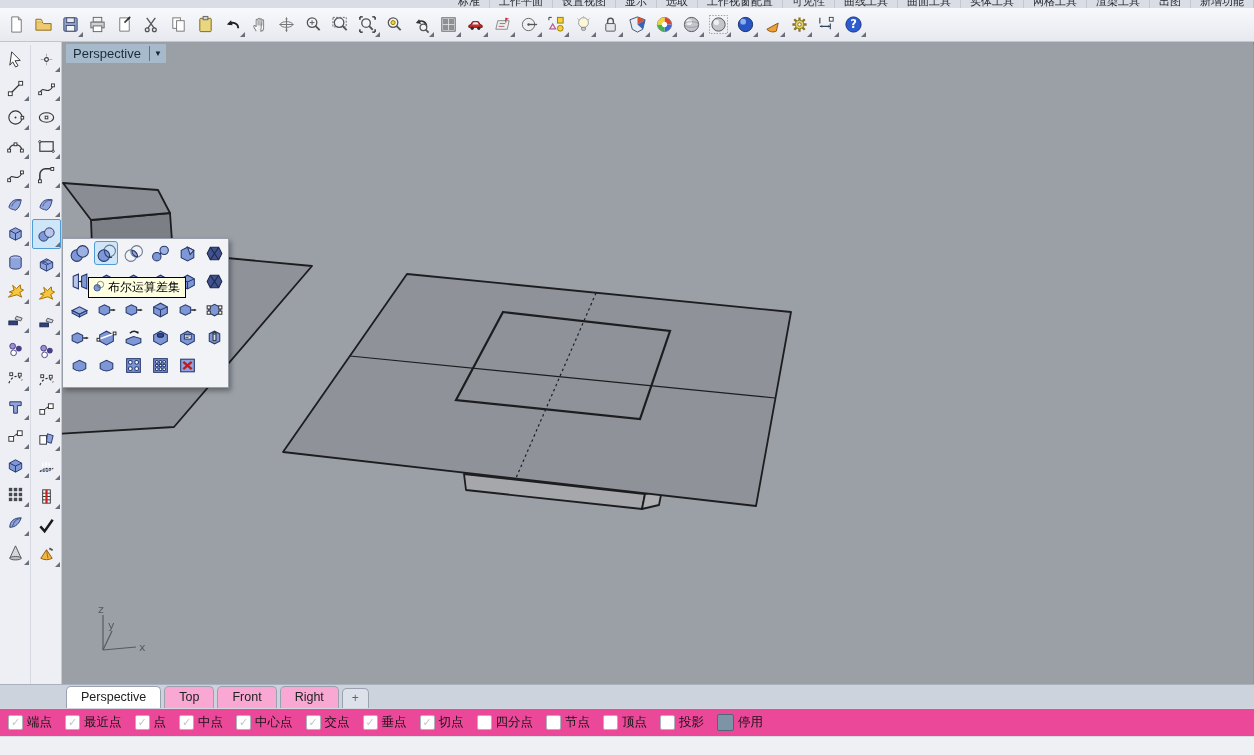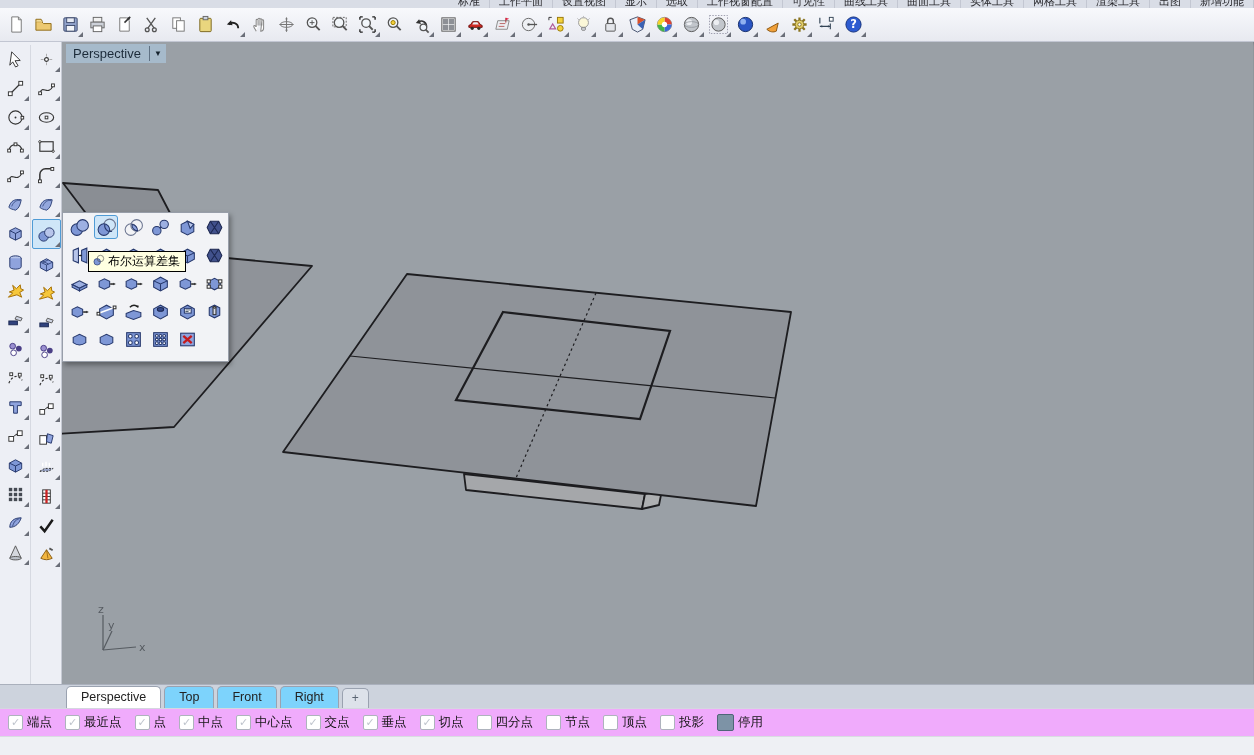--- a/index.html
+++ b/index.html
@@ -33,39 +33,39 @@
   .cell.sel{background:#cfe6f8;border:1px solid #4f9bd5;}
   
   .viewport{position:relative;width:1192px;height:642px;background:#9aa0a6;overflow:hidden;
             box-shadow:inset 0 2px 3px rgba(0,0,0,.18);}
   #scene-svg{position:absolute;left:0;top:0;width:1191px;height:642px;}
   .vplabel{position:absolute;left:4px;top:2px;height:19px;display:flex;align-items:center;
            background:#a6bacb;padding:0 4px 0 7px;font-size:13px;color:#1c2b3a;}
   .vpsep{width:1px;height:15px;background:#5f7183;margin:0 4px 0 8px;}
   .vparrow{font-size:8px;color:#16232e;}
   
-  .flyout{position:absolute;left:0;top:170px;width:167px;height:150px;background:#f2f3f6;
+  .flyout{position:absolute;left:0;top:196px;width:167px;height:150px;background:#f2f3f6;
           border:1px solid #989ea9;box-shadow:2px 3px 5px rgba(0,0,0,.35);box-sizing:border-box;}
   .flyrow{display:flex;height:28px;align-items:center;padding-left:4px;gap:3px;}
   .fcell{position:relative;width:24px;height:24px;display:flex;align-items:center;justify-content:center;
          border-radius:3px;}
   .fcell.sel{background:#cfe6f8;border:1px solid #4f9bd5;box-sizing:border-box;}
   .tooltip{position:absolute;left:25px;top:38px;height:19px;display:flex;align-items:center;gap:3px;
            background:#ffffe1;border:1px solid #000;padding:0 5px 0 3px;font-size:12px;color:#000;
            white-space:nowrap;z-index:5;}
   
   .vtabs{position:absolute;left:0;top:684px;width:1254px;height:24px;background:#cdd3dd;
          border-top:1px solid #aab0bc;display:flex;align-items:flex-end;padding-left:66px;box-sizing:border-box;}
-  .vtab{height:21px;line-height:20px;padding:0 14px;font-size:12.5px;color:#222;background:#7dd3fc;
+  .vtab{height:21px;line-height:20px;padding:0 14px;font-size:12.5px;color:#222;background:#f9a8d4;
         border:1px solid #9aa2b0;border-bottom:none;border-radius:5px 5px 0 0;margin-right:3px;}
   .vtab.active{background:#ffffff;font-weight:400;}
   .addtab{height:19px;line-height:18px;padding:0 9px;font-size:12px;color:#5a6472;background:#dde2ea;
         border:1px solid #9aa2b0;border-bottom:none;border-radius:5px 5px 0 0;}
   
-  .statusbar{position:absolute;left:0;top:708px;width:1254px;height:28px;background:#f0abfc;
+  .statusbar{position:absolute;left:0;top:708px;width:1254px;height:28px;background:#ec4899;
         border-top:1px solid #d4d7df;display:flex;align-items:center;padding-left:8px;box-sizing:border-box;}
   .snap{display:flex;align-items:center;gap:4px;margin-right:13px;font-size:12.5px;color:#141414;}
   .cbx{width:13px;height:13px;background:#fff;border:1px solid #aeb3bd;border-radius:2px;
        display:flex;align-items:center;justify-content:center;font-size:11px;color:#bfc4cd;line-height:11px;}
   .cbx.on::before{content:"\2713";}
   .dsq{width:15px;height:15px;background:#7d93a6;border:1px solid #4f6578;border-radius:2px;}
   .bottomstrip{position:absolute;left:0;top:736px;width:1254px;height:19px;background:#eef0f4;
        border-top:1px solid #d9dce2;}
   svg text{font-family:"DejaVu Sans",sans-serif;}
 </style>

